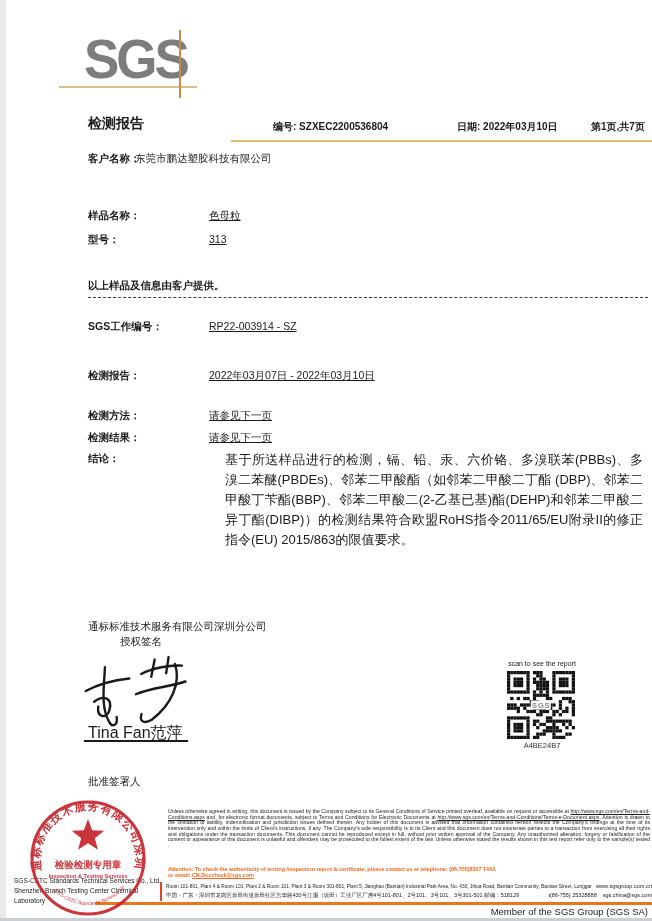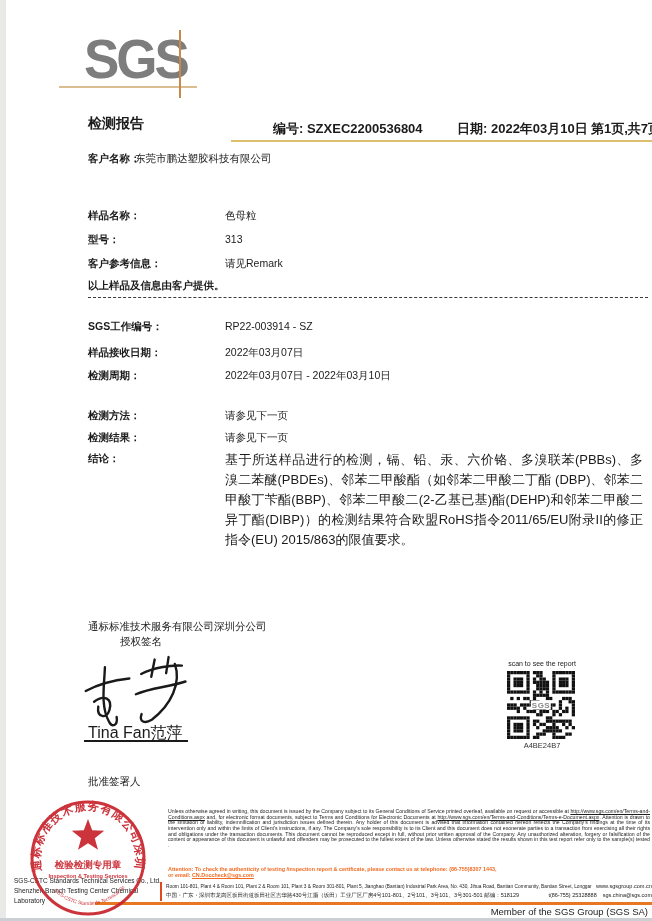--- a/index.html
+++ b/index.html
@@ -11,29 +11,29 @@
   .abs { position:absolute; }
 
   
   .logo-text { left:84px; top:26px; font-size:52px; font-weight:bold; color:#7d7d7d;
                letter-spacing:-3px; transform:scale(1.02,1.08); transform-origin:left top; }
   .logo-hline { left:59px; top:86px; width:138px; height:2px; background:#dcbd92; }
   .logo-vline { left:179px; top:30px; width:2px; height:68px; background:#c68a4e; }
 
   
   .doc-title { left:88px; top:115px; font-size:14px; font-weight:bold; }
-  .hdr-meta { top:120px; font-size:13px; font-weight:bold; white-space:nowrap;padding-left:40px; }
+  .hdr-meta { top:120px; font-size:10px; font-weight:bold; white-space:nowrap;padding-left:40px; }
   .hdr-rule { left:231px; top:140px; width:421px; height:2px; background:#dcc06e; }
 
   
   .row { position:absolute; left:88px; width:562px; height:14px; font-size:10.5px; white-space:nowrap; }
   .row .lbl { position:absolute; left:0; font-weight:bold; }
   .row .val { position:absolute; }
   .voff-a { left:47px; }
-  .voff-b { left:137px; }
+  .voff-b { left:121px;text-decoration:underline; }
   .note { left:88px; top:279px; font-size:10.5px; font-weight:bold; }
   .dashes { left:88px; top:297px; width:560px; height:0; border-top:1.5px dashed #3a3a3a; }
 
   .concl-lbl { left:88px; top:452px; font-size:10.5px; font-weight:bold; }
   .concl-text { left:225px; top:450px; width:418px; font-size:13px; line-height:20px; text-align:justify; }
 
   
   .sig-company { left:88px; top:620px; font-size:10.5px; }
   .sig-auth { left:88px; top:635px; font-size:10.5px;margin-left:32px; }
   .sig-svg { left:78px; top:652px; transform:rotate(-2deg); }
@@ -91,37 +91,29 @@
   </div>
 
   <div class="row" style="top:209px;">
     <span class="lbl">样品名称：</span>
     <span class="val voff-b">色母粒</span>
   </div>
   <div class="row" style="top:233px;">
     <span class="lbl">型号：</span>
     <span class="val voff-b">313</span>
   </div>
-  <div class="row" style="top:257px;">
-    <span class="lbl">客户参考信息：</span>
-    <span class="val voff-b">请见Remark</span>
-  </div>
   <div class="abs note">以上样品及信息由客户提供。</div>
   <div class="abs dashes"></div>
 
   <div class="row" style="top:320px;">
     <span class="lbl">SGS工作编号：</span>
     <span class="val voff-b">RP22-003914 - SZ</span>
   </div>
-  <div class="row" style="top:346px;">
-    <span class="lbl">样品接收日期：</span>
-    <span class="val voff-b">2022年03月07日</span>
-  </div>
   <div class="row" style="top:369px;">
-    <span class="lbl">检测周期：</span>
+    <span class="lbl">检测报告：</span>
     <span class="val voff-b">2022年03月07日 - 2022年03月10日</span>
   </div>
   <div class="row" style="top:409px;">
     <span class="lbl">检测方法：</span>
     <span class="val voff-b">请参见下一页</span>
   </div>
   <div class="row" style="top:431px;">
     <span class="lbl">检测结果：</span>
     <span class="val voff-b">请参见下一页</span>
   </div>

